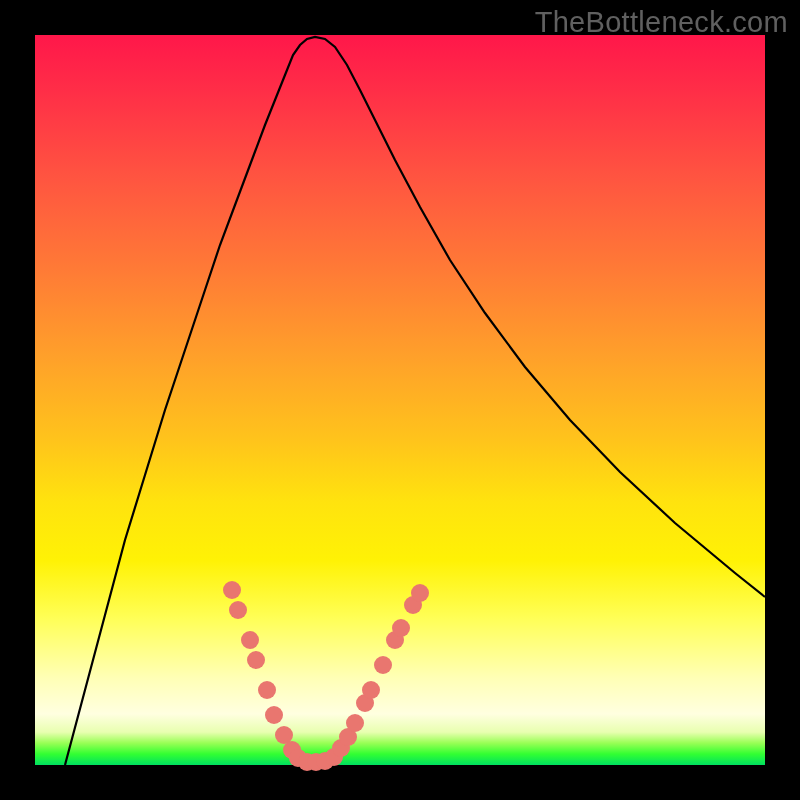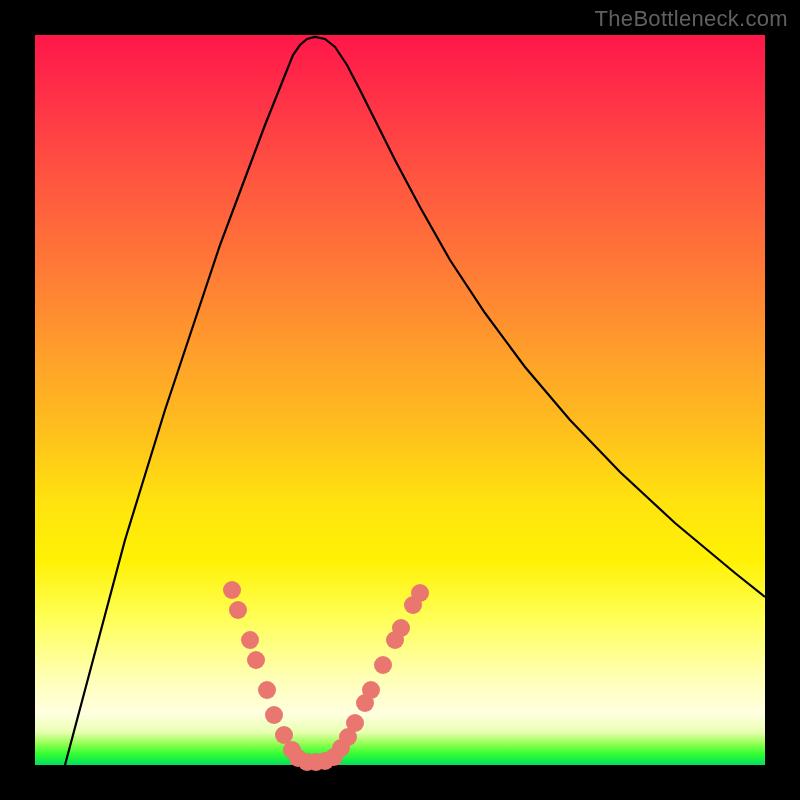--- a/index.html
+++ b/index.html
@@ -43,21 +43,21 @@
       #98ff55 97%,
       #32ff32 98.5%,
       #00e060 100%
     );
   }
   .watermark {
     position: absolute;
     top: 6px;
     right: 12px;
     color: #606060;
-    font-size: 22px;
+    font-size: 29px;
     font-weight: 500;
     letter-spacing: 0.3px;
     user-select: none;
   }
   svg.curve {
     position: absolute;
     left: 0;
     top: 0;
     width: 730px;
     height: 730px;

